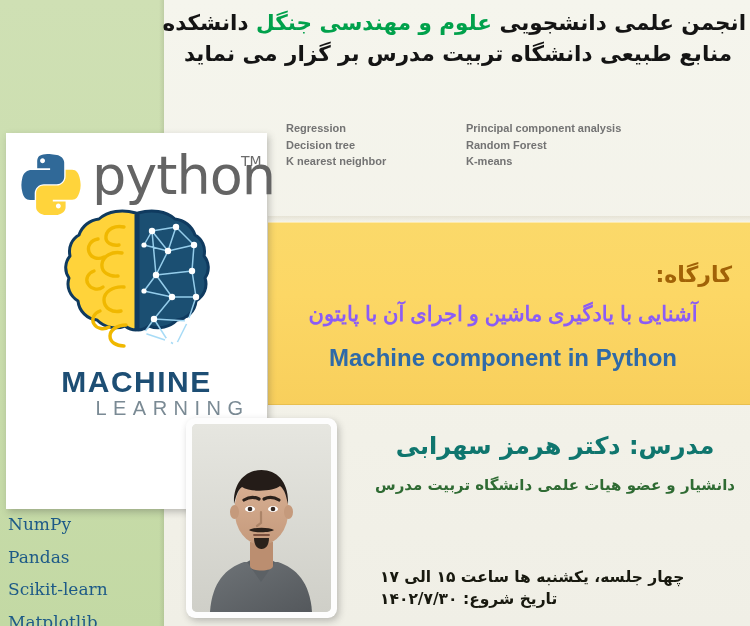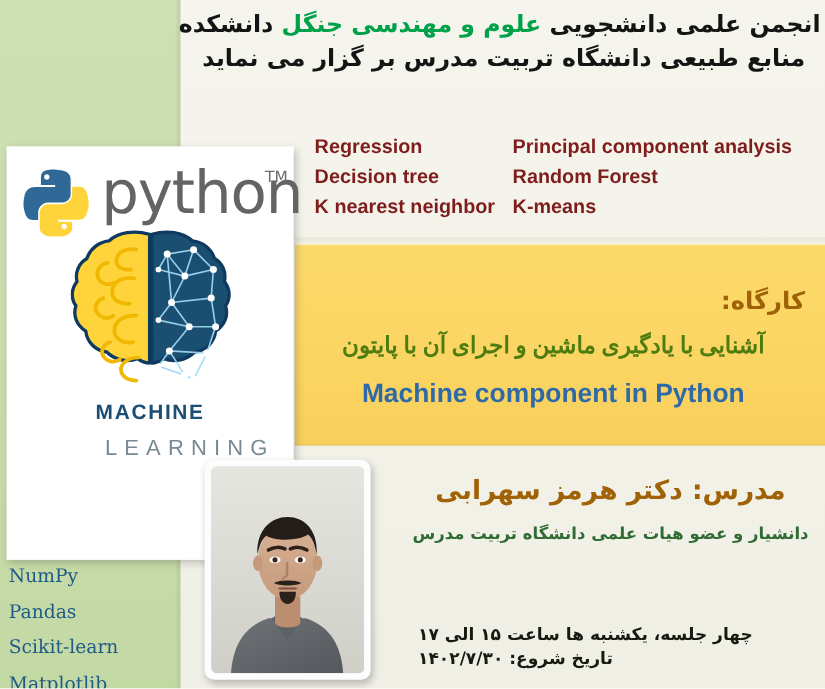--- a/index.html
+++ b/index.html
@@ -82,23 +82,23 @@
     display: flex;
     gap: 0px;
     direction: ltr;
   }
   .topics .col { display: flex; flex-direction: column; }
   .topics .col.c1 { width: 180px; }
   .topics .col.c2 { width: 300px; }
   .topic-item {
     font-family: "Liberation Sans", sans-serif;
     font-weight: bold;
-    font-size: 18px;
+    font-size: 11px;
     line-height: 1.52;
-    color: #7f1d1d;
+    color: #737373;
     white-space: nowrap;
   }
 
   
   .py-card {
     position: absolute;
     left: 6px; top: 133px;
     width: 261px; height: 376px;
     background: #ffffff;
     box-shadow: 2px 3px 7px rgba(60,60,60,0.30);
@@ -126,21 +126,21 @@
     color: #6c6c6c;
   }
   .brain-wrap { position:absolute; left: 58px; top: 72px; }
   .ml-word {
     position: absolute;
     left: 0; top: 232px;
     width: 261px;
     text-align: center;
     font-family: "Liberation Sans", sans-serif;
     font-weight: bold;
-    font-size: 19px;
+    font-size: 30px;
     letter-spacing: 1.5px;
     color: #1d4e74;
   }
   .ml-word2 {
     position: absolute;
     left: 0; top: 264px;
     width: 261px;
     text-align: center;
     font-family: "Liberation Sans", sans-serif;
     font-size: 20px;
@@ -158,24 +158,24 @@
     font-weight: bold;
     font-size: 22px;
     color: #a16207;
   }
   .ws-title-fa {
     position: absolute;
     left: 268px; top: 302px;
     width: 470px;
     text-align: center;
     direction: rtl;
-    font-family: Liberation Serif, serif;
+    font-family: Liberation Sans, sans-serif;
     font-weight: bold;
     font-size: 21px;
-    color: #4d7c0f;
+    color: #8b5cf6;
     white-space: nowrap;
   }
   .ws-title-en {
     position: absolute;
     left: 268px; top: 344px;
     width: 470px;
     text-align: center;
     font-family: "Liberation Sans", sans-serif;
     font-weight: bold;
     font-size: 24px;
@@ -204,21 +204,21 @@
   
   .inst-name {
     position: absolute;
     left: 370px; top: 432px;
     width: 370px;
     text-align: center;
     direction: rtl;
     font-family: "DejaVu Sans", sans-serif;
     font-weight: bold;
     font-size: 24px;
-    color: #a16207;
+    color: #0f766e;
     white-space: nowrap;
   }
   .inst-sub {
     position: absolute;
     left: 370px; top: 476px;
     width: 370px;
     text-align: center;
     direction: rtl;
     font-family: "DejaVu Sans", sans-serif;
     font-weight: bold;

